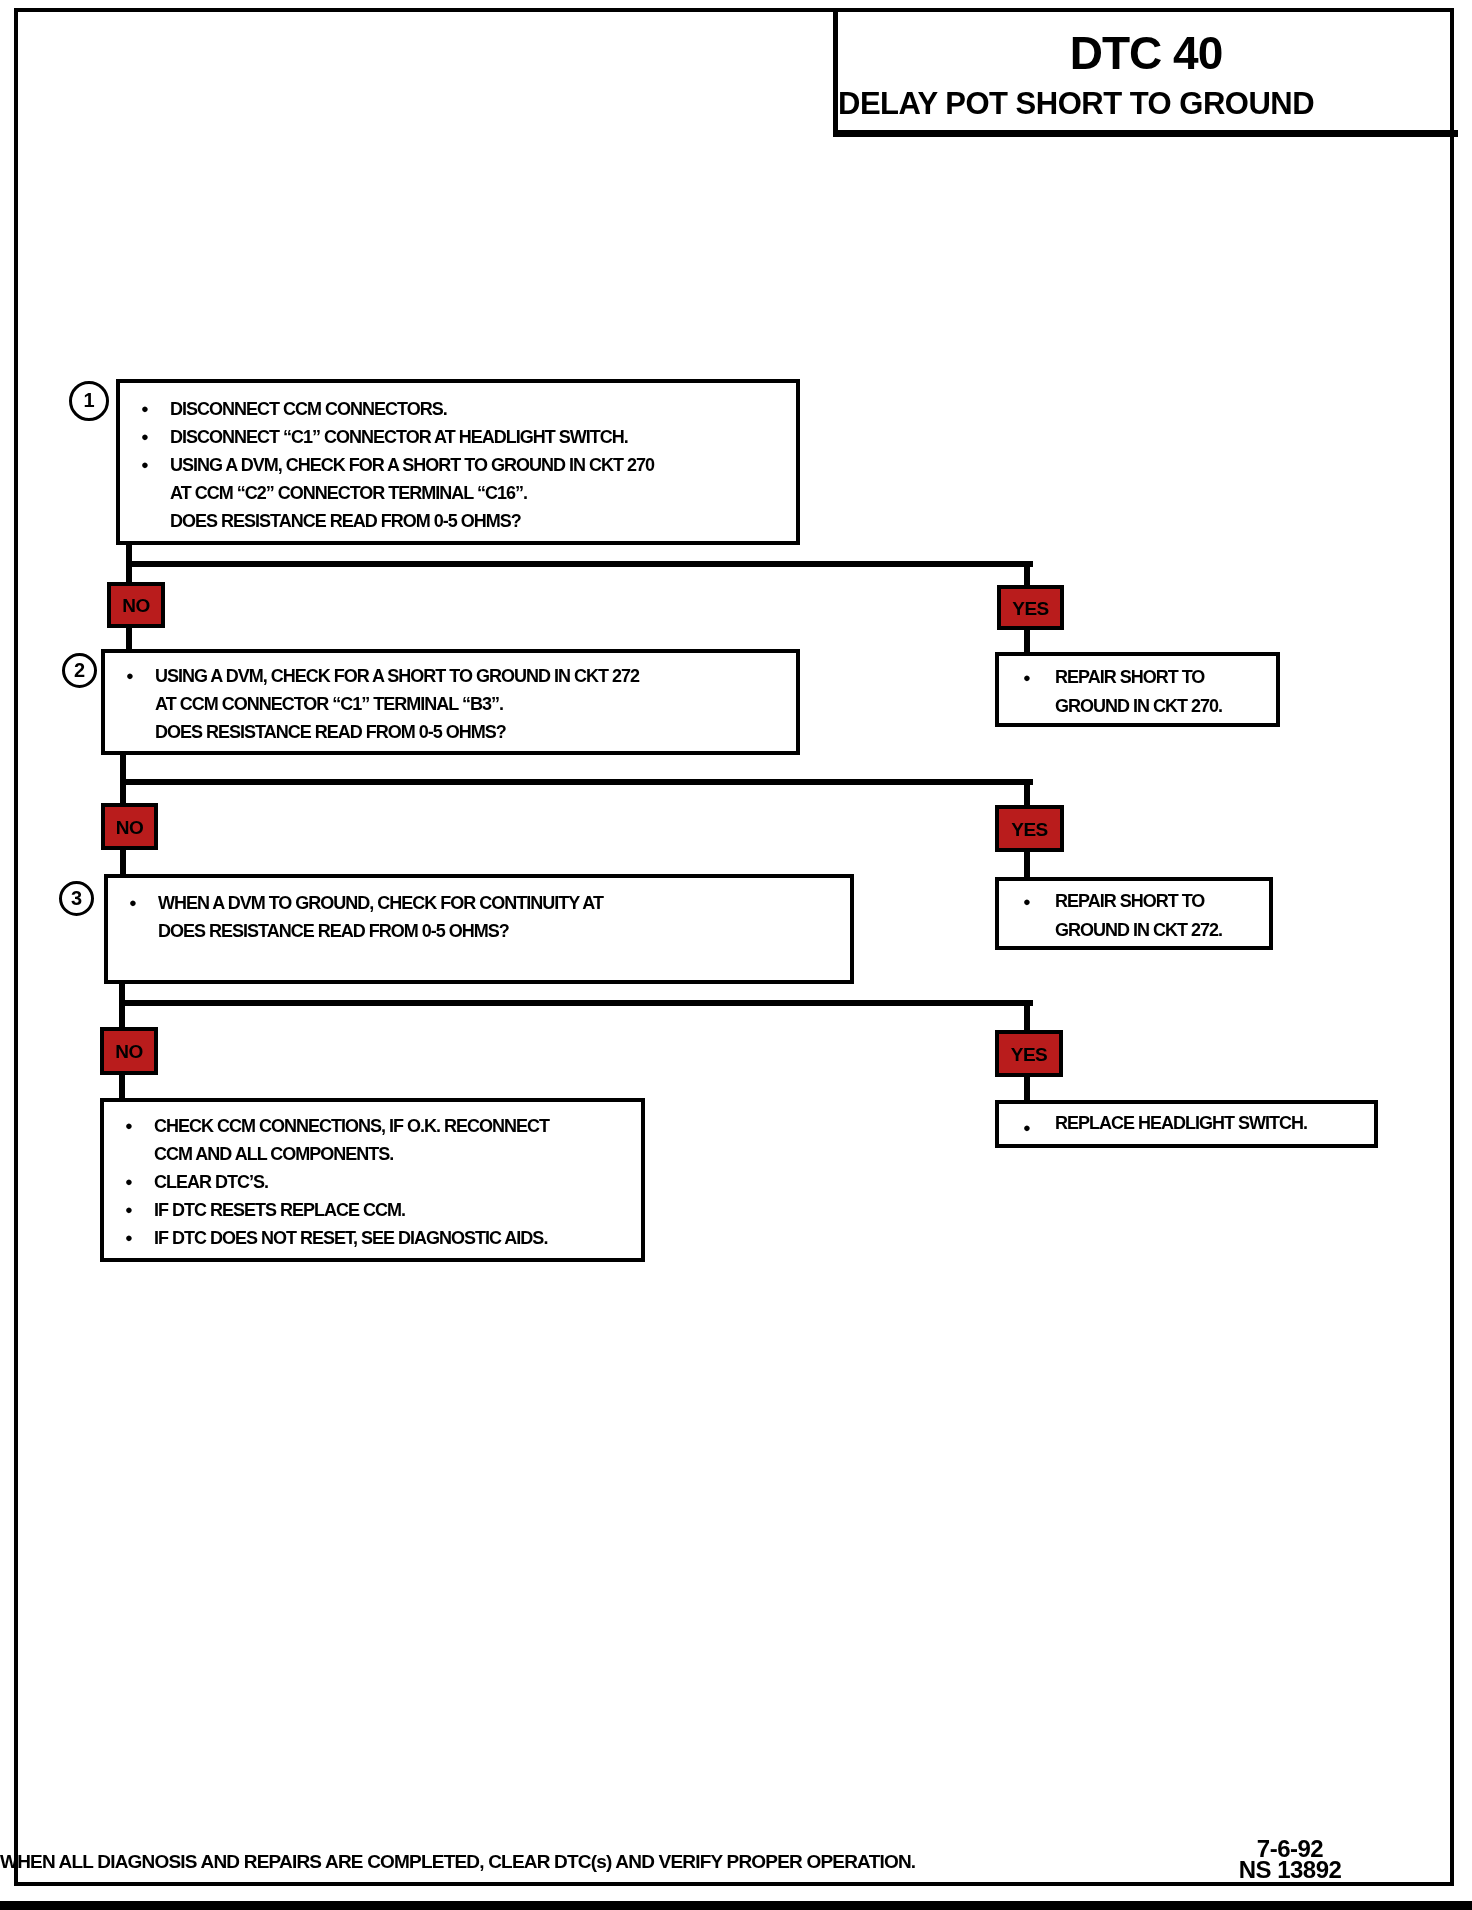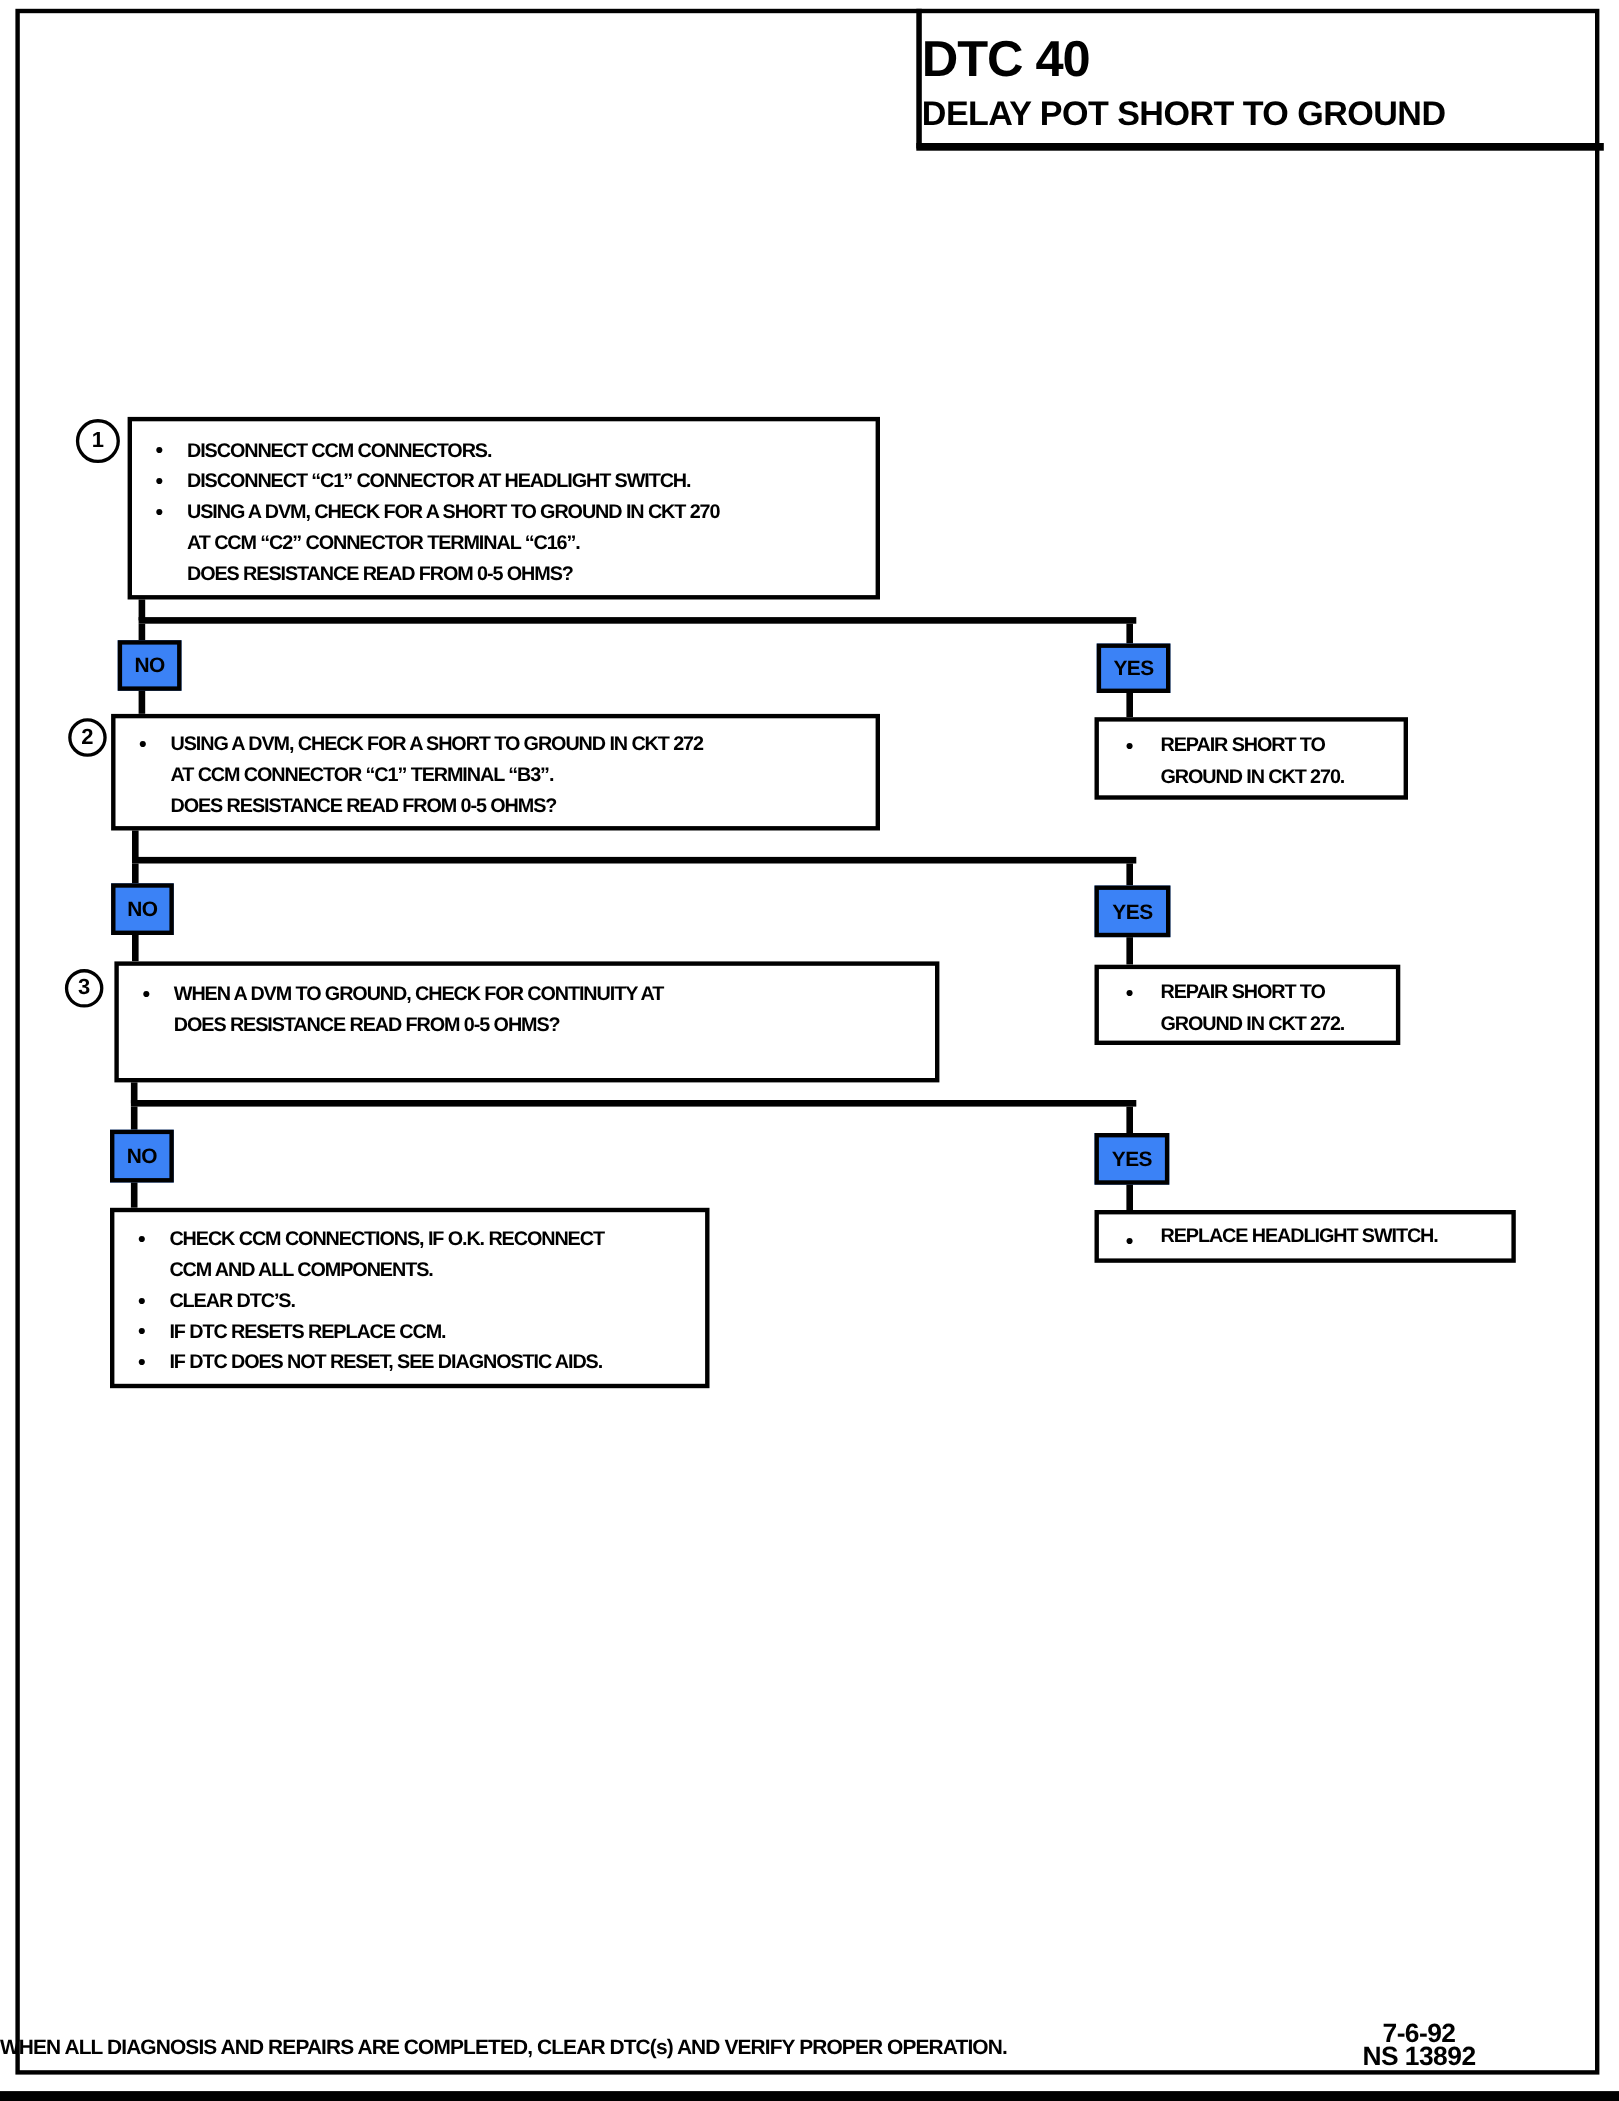--- a/index.html
+++ b/index.html
@@ -10,38 +10,38 @@
   }
   .frame {
     position:absolute; left:14px; top:8px; width:1440px; height:1878px;
     border:4px solid #000; box-sizing:border-box;
   }
   .bottombar { position:absolute; left:0; top:1901px; width:1472px; height:9px; background:#000; }
 
   
   .title-divider { position:absolute; left:833px; top:8px; width:5px; height:127px; background:#000; }
   .title-underline { position:absolute; left:833px; top:130px; width:625px; height:7px; background:#000; }
-  .dtc-code { position:absolute; left:838px; top:26px; width:616px; 
+  .dtc-code { position:absolute; left:838px; top:26px; width:616px; text-align:center;
               font-size:46px; letter-spacing:-1px; }
   .dtc-name { position:absolute; left:838px; top:86px; width:616px; 
               font-size:31px; letter-spacing:-0.5px; }
 
   
   .abox { position:absolute; border:4px solid #000; background:#fff; box-sizing:border-box; }
   .row  { position:relative; padding-left:50px; padding-right:6px; font-size:18px;
           line-height:28px; letter-spacing:-1px; white-space:nowrap; }
   .row .b { position:absolute; left:21px; top:0px; font-size:13px; letter-spacing:0; }
   .rrow { position:relative; padding-left:56px; font-size:18px; line-height:29px;
           letter-spacing:-1px; white-space:nowrap; }
   .rrow .b { position:absolute; left:24px; top:0px; font-size:13px; letter-spacing:0; }
 
   .step-circle { position:absolute; border:3px solid #000; border-radius:50%;
                  box-sizing:border-box; text-align:center; font-size:20px; background:#fff; }
   .decision { position:absolute; border:4px solid #000; box-sizing:border-box;
-              text-align:center; font-size:19px; letter-spacing:-0.5px; background:#3b82f6; }
+              text-align:center; font-size:19px; letter-spacing:-0.5px; background:#b91c1c; }
   .cl { position:absolute; background:#000; }
 
   .footer-note { position:absolute; left:0; top:1851px; width:1472px; text-align:left;
                  font-size:19px; letter-spacing:-0.8px; }
   .footer-ids { position:absolute; left:1150px; top:1838px; width:280px; text-align:center;
                 font-size:24px; line-height:21px; letter-spacing:-0.5px; }
 </style>
 </head>
 <body>
 

